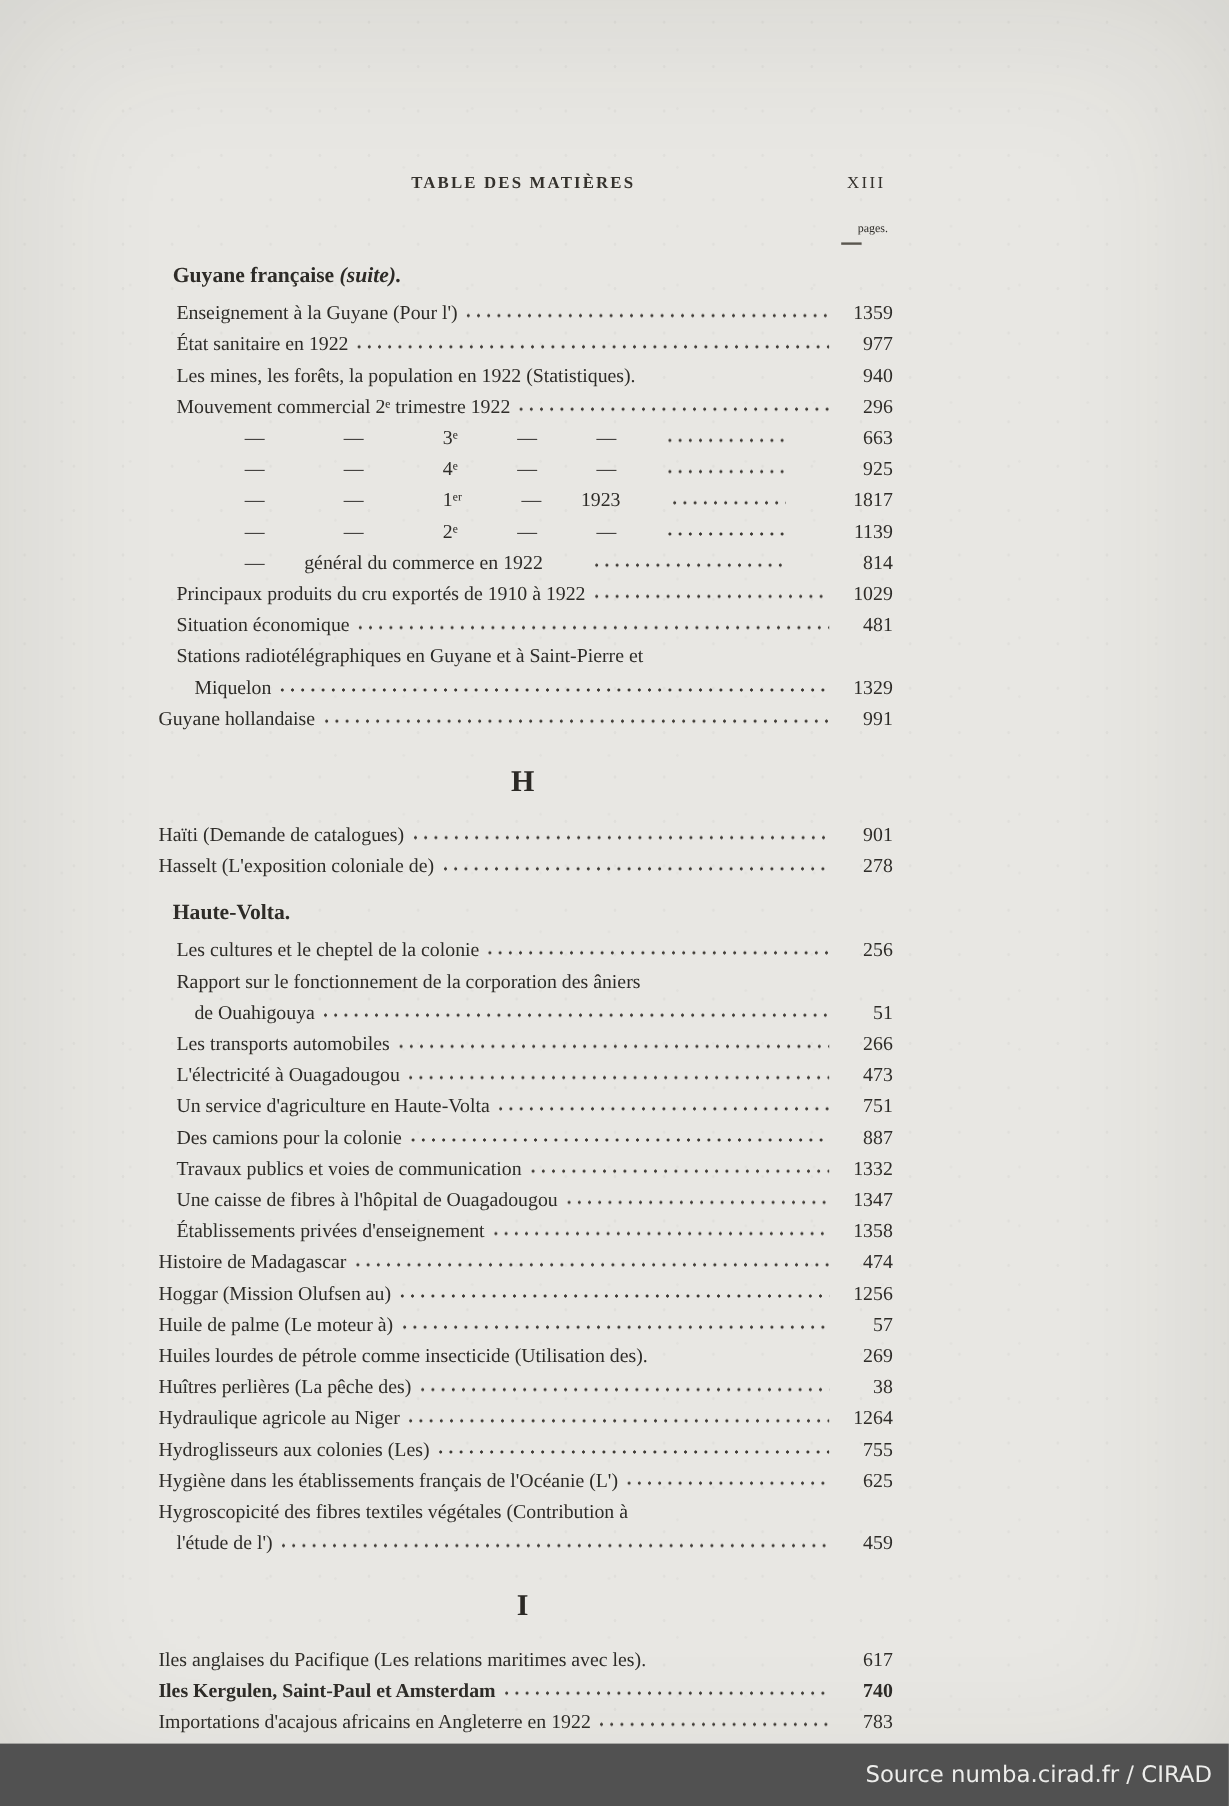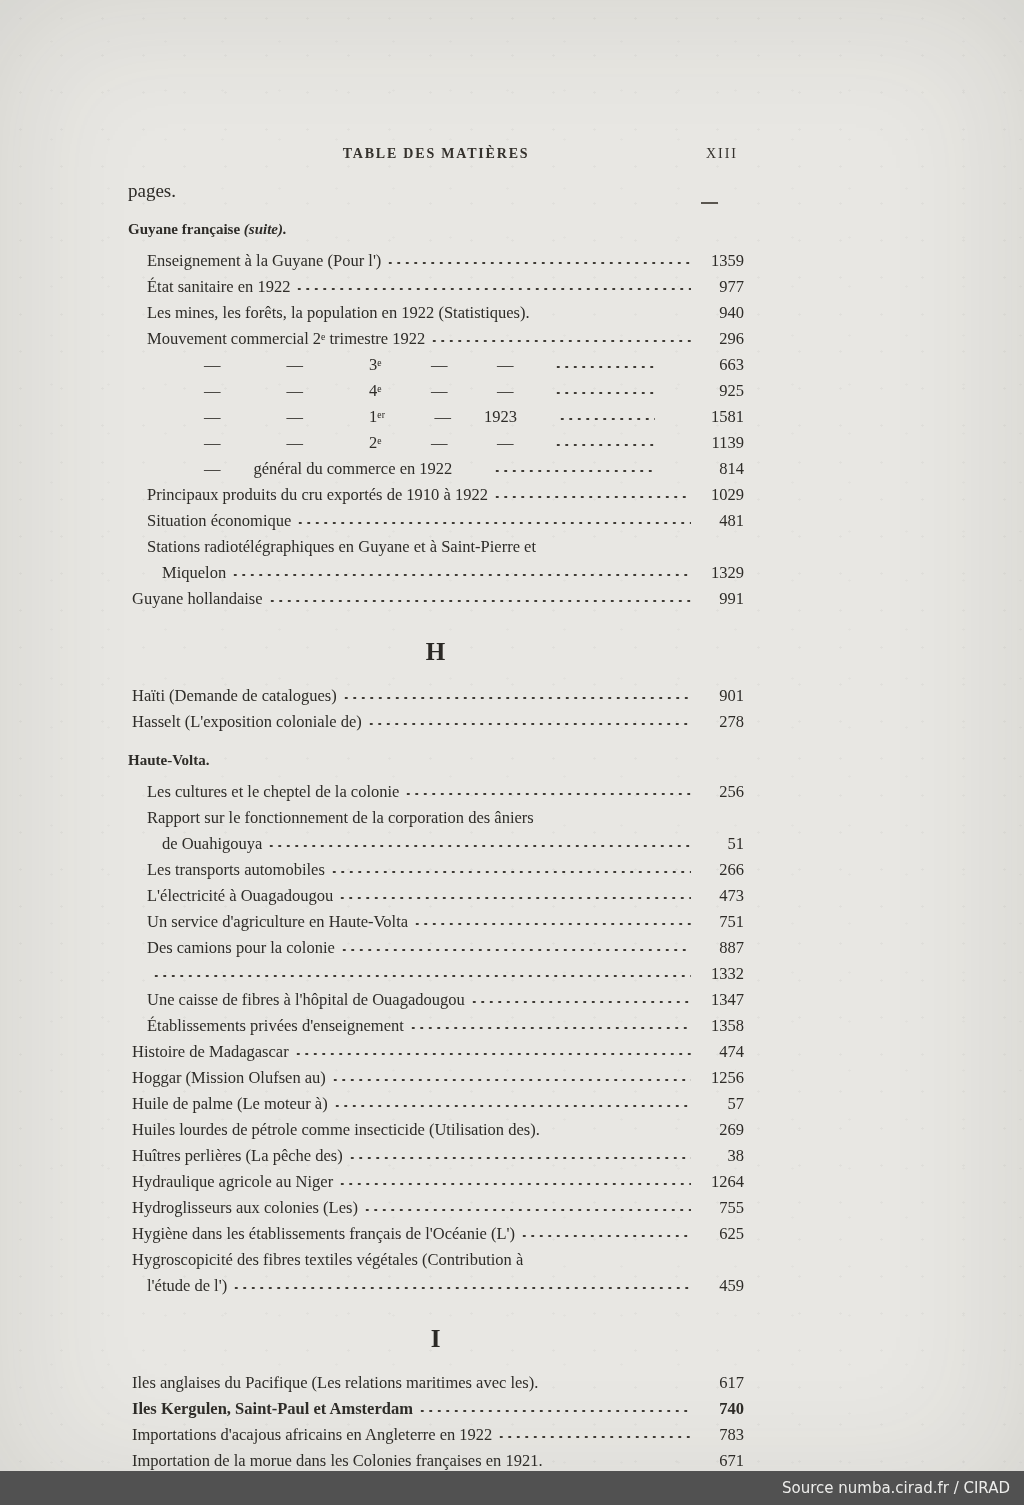--- a/index.html
+++ b/index.html
@@ -43,21 +43,22 @@
     color: #35322d;
     white-space: nowrap;
   }
   .doc-header .pageno {
     position: absolute; right: 6px; top: 0;
     letter-spacing: 2px;
     color: #35322d;
   }
   .pages-wrap {
     margin-top: 14px;
-    font-size: 19px;
+    text-align: right;
+    font-size: 10px;
     padding-right: 4px;
     line-height: 18px;
   }
   .pages-rule {
     width: 17px;
     border-top: 2px solid #5a564f;
     margin: 2px 22px 0 auto;
   }
   .toc { margin-top: 8px; }
   .row {
@@ -79,42 +80,42 @@
     background-position: left 0 bottom 6px;
   }
   .gap { flex: 1 1 12px; }
   .ind0 { margin-left: 4px; }
   .ind1 { margin-left: 19px; }
   .ind2 { margin-left: 76px; gap: 36px; }
   .row.cont > .t { margin-left: 15px; }
   .bold { font-weight: bold; }
   .it { font-style: italic; }
   .heading {
-    font-size: 15px;
+    font-size: 18px;
     font-weight: bold;
     line-height: 26px;
-    margin: 12px 0 6px;
+    margin: 12px 16px 6px;
   }
   .heading .it { font-weight: bold; }
   .letter {
     text-align: center;
     font-weight: bold;
     font-size: 25px;
     letter-spacing: 1px;
     margin: 26px 0 17px;
     color: #2b2925;
   }
   .footer-bar {
     position: absolute;
     left: 0; right: 0; bottom: 0;
-    height: 34px;
+    height: 52px;
     background: #515151;
     color: #ededeb;
     font-family: "DejaVu Sans", "Liberation Sans", sans-serif;
-    font-size: 15px;
+    font-size: 19px;
     display: flex;
     align-items: center;
     justify-content: flex-end;
     padding-right: 14px;
     box-sizing: border-box;
   }
 </style>
 </head>
 <body>
 
@@ -159,21 +160,21 @@
           <span class="pg">663</span>
         </div>
         <div class="row ind2">
           <span class="t">—    —    4ᵉ   —   —</span>
           <span class="leader"></span>
           <span class="pg">925</span>
         </div>
         <div class="row ind2">
           <span class="t">—    —    1ᵉʳ   —  1923</span>
           <span class="leader"></span>
-          <span class="pg">1581</span>
+          <span class="pg">1817</span>
         </div>
         <div class="row ind2">
           <span class="t">—    —    2ᵉ   —   —</span>
           <span class="leader"></span>
           <span class="pg">1139</span>
         </div>
         <div class="row ind2">
           <span class="t">—  général du commerce en 1922</span>
           <span class="leader"></span>
           <span class="pg">814</span>
@@ -240,20 +241,21 @@
           <span class="t">Un service d'agriculture en Haute-Volta</span>
           <span class="leader"></span>
           <span class="pg">751</span>
         </div>
         <div class="row ind1">
           <span class="t">Des camions pour la colonie</span>
           <span class="leader"></span>
           <span class="pg">887</span>
         </div>
         <div class="row ind1">
+          <span class="t">Travaux publics et voies de communication</span>
           <span class="leader"></span>
           <span class="pg">1332</span>
         </div>
         <div class="row ind1">
           <span class="t">Une caisse de fibres à l'hôpital de Ouagadougou</span>
           <span class="leader"></span>
           <span class="pg">1347</span>
         </div>
         <div class="row ind1">
           <span class="t">Établissements privées d'enseignement</span>

